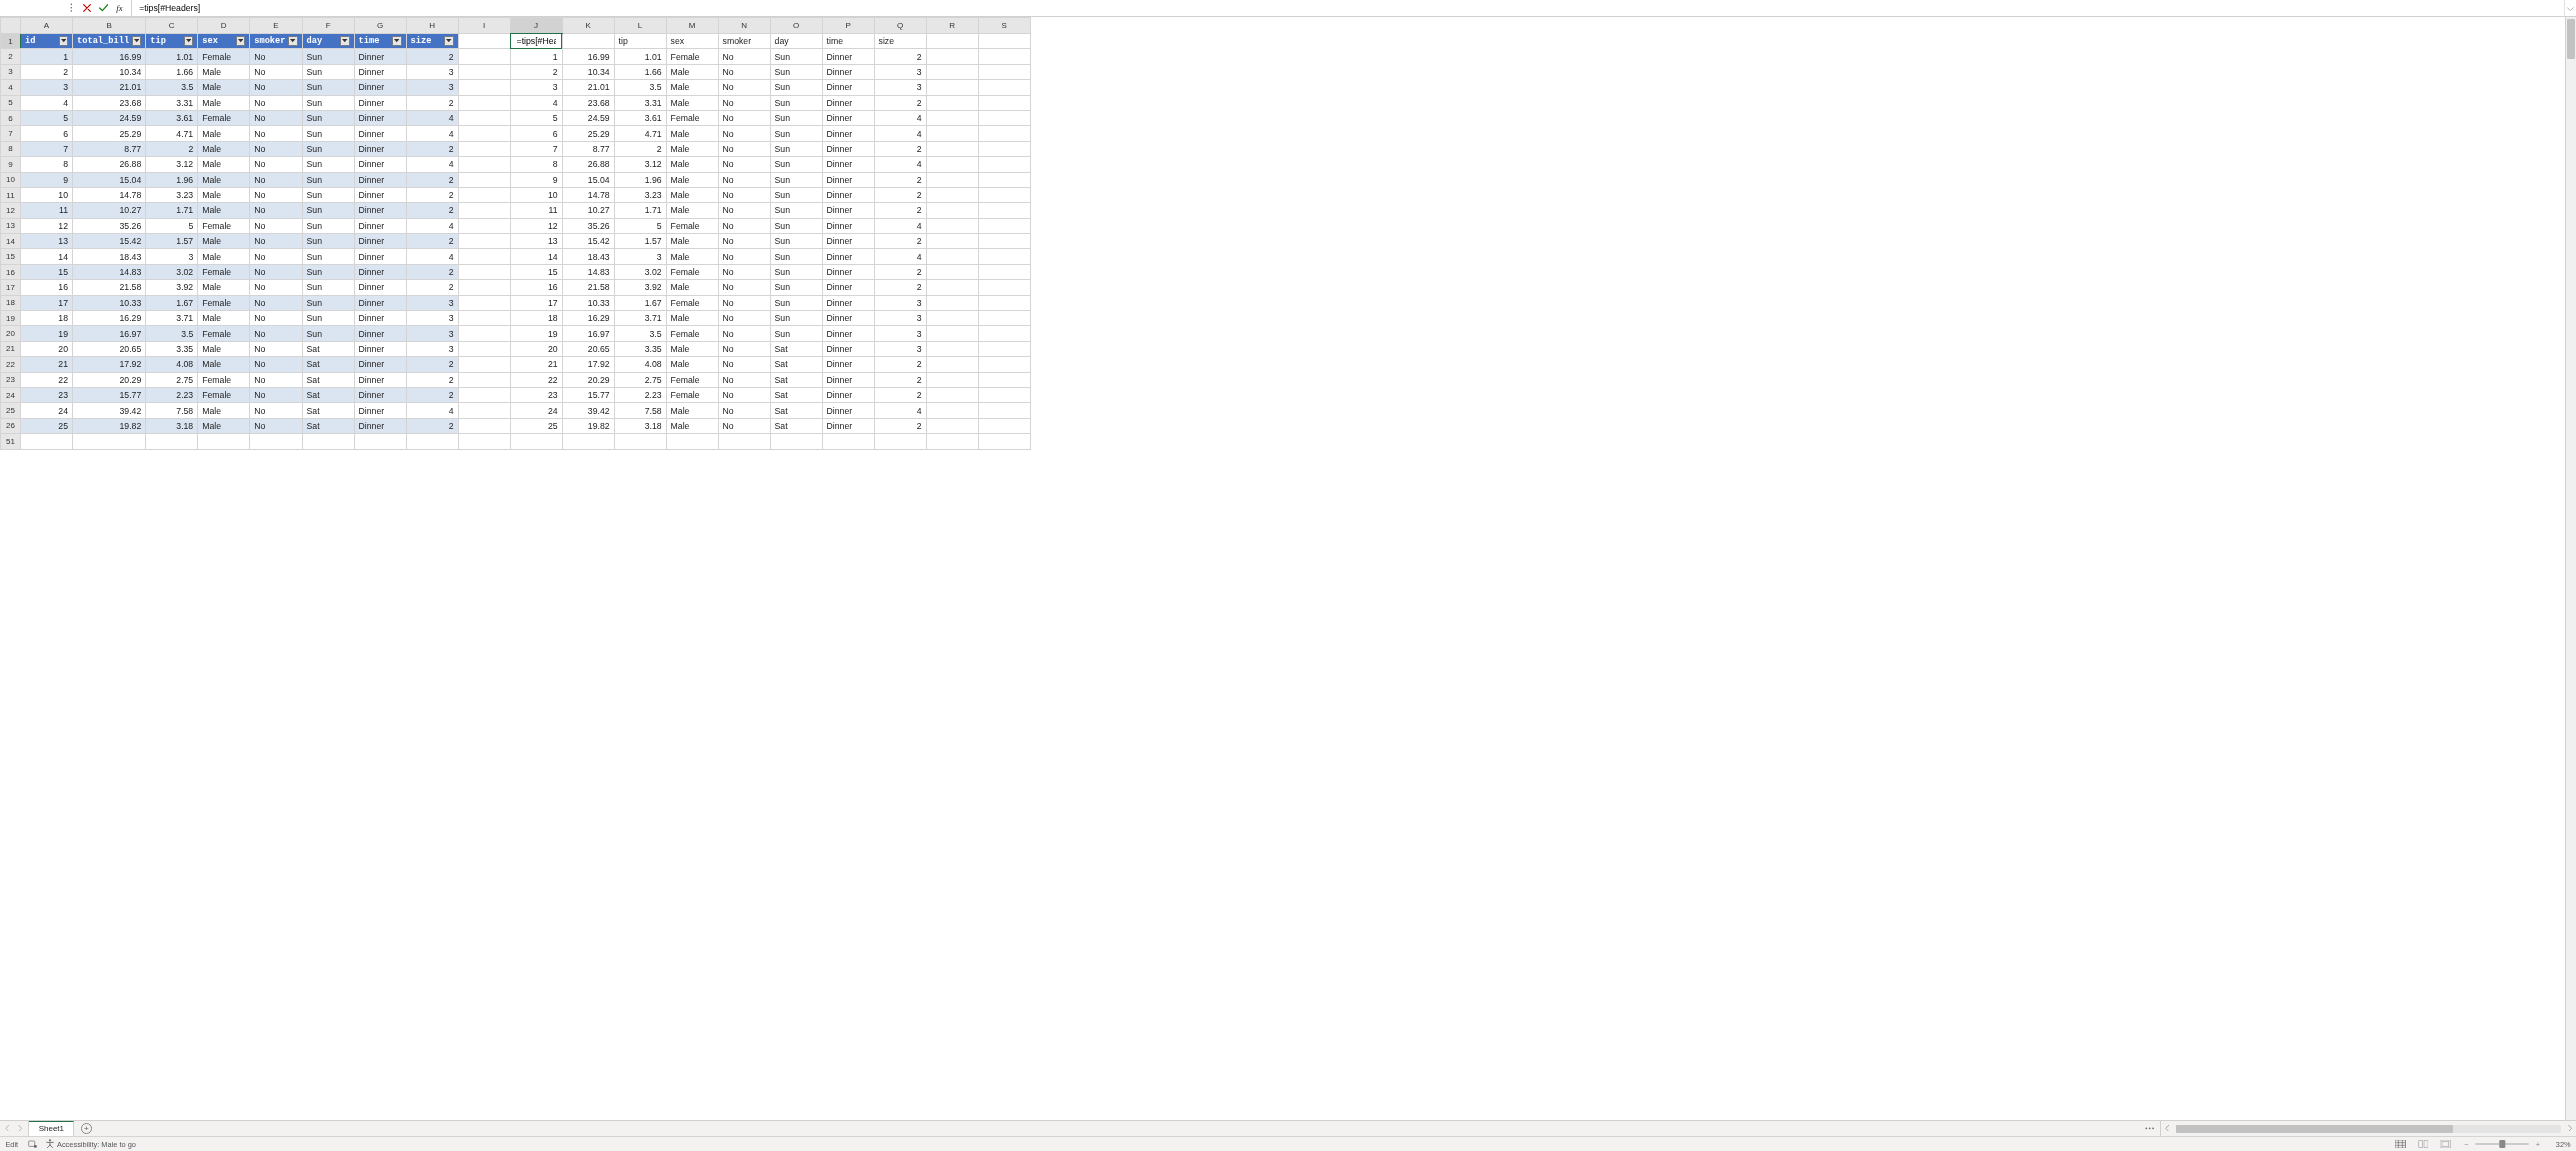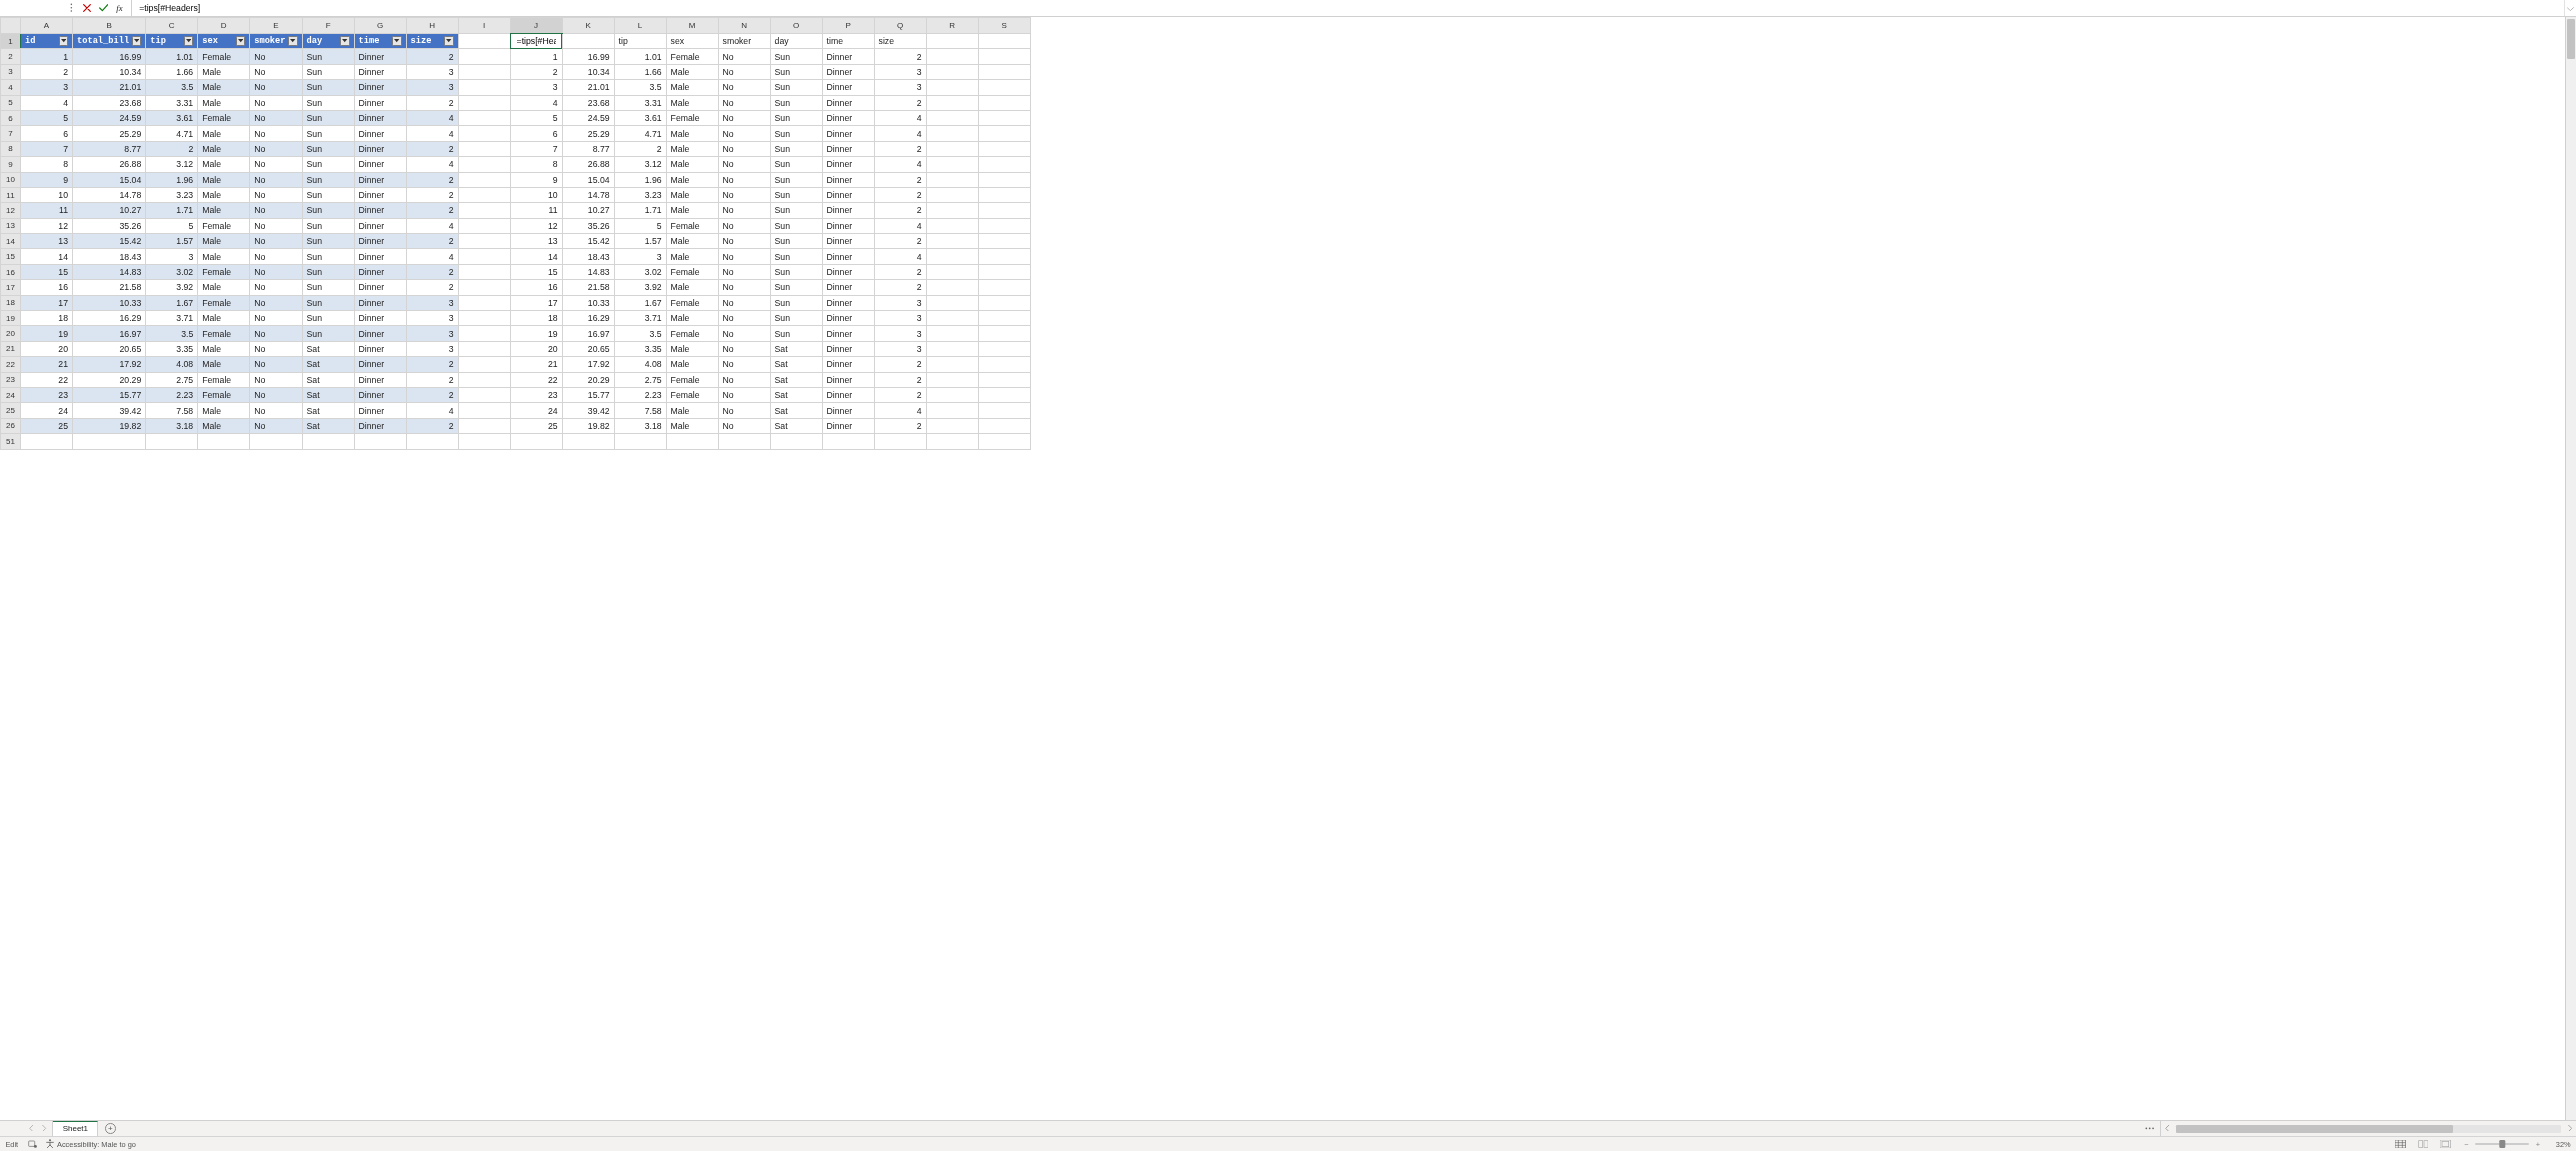--- a/index.html
+++ b/index.html
@@ -64,21 +64,21 @@
   
   td.sel{outline:1.3px solid #217346;outline-offset:-1.3px;z-index:1;position:relative;}
   td.sel .cell{background:#fff;}
   .edit-cell{border:none;outline:none;width:100%;font:inherit;background:transparent;}
 
   
   .vscroll-track{width:11.4px;background:#f0f0f0;border-left:0.7px solid var(--grid-border);position:relative;}
   .vscroll-thumb{position:absolute;left:1.3px;right:1.3px;top:1.3px;height:40px;background:#c2c2c2;border-radius:1.3px;}
 
   
-  .sheet-strip{height:16px;border-top:0.7px solid var(--grid-border);background:#f3f2f1;display:flex;align-items:stretch;font-size:8px;padding-left:24px;}
+  .sheet-strip{height:16px;border-top:0.7px solid var(--grid-border);background:#f3f2f1;display:flex;align-items:stretch;font-size:8px;}
   .tab-nav{display:flex;align-items:center;padding:0 5.4px;gap:6.7px;border-right:0.7px solid var(--grid-border);}
   .tab-nav .nav-btn{opacity:.45;cursor:pointer;}
   .sheet-tab{display:flex;align-items:center;padding:0 9.4px;background:#fff;border-right:0.7px solid var(--grid-border);border-top:1.3px solid #217346;margin-top:-0.7px;cursor:pointer;}
   .add-sheet{display:flex;align-items:center;padding:0 6.7px;cursor:pointer;}
   .add-sheet .circ{width:10.7px;height:10.7px;border:0.7px solid #888;border-radius:50%;display:inline-flex;align-items:center;justify-content:center;font-size:8px;color:#555;line-height:1;}
   .sheet-spacer{flex:1;position:relative;}
   .tab-menu-dots{display:flex;align-items:center;padding:0 5.4px;cursor:pointer;color:#555;}
   .hscroll{display:flex;align-items:center;width:416px;border-left:0.7px solid var(--grid-border);}
   .hscroll .harrow{width:13.4px;text-align:center;opacity:.6;cursor:pointer;}
   .hscroll .htrack{flex:1;height:8px;background:#e4e4e4;border-radius:1.3px;position:relative;margin:0 1.3px;}

